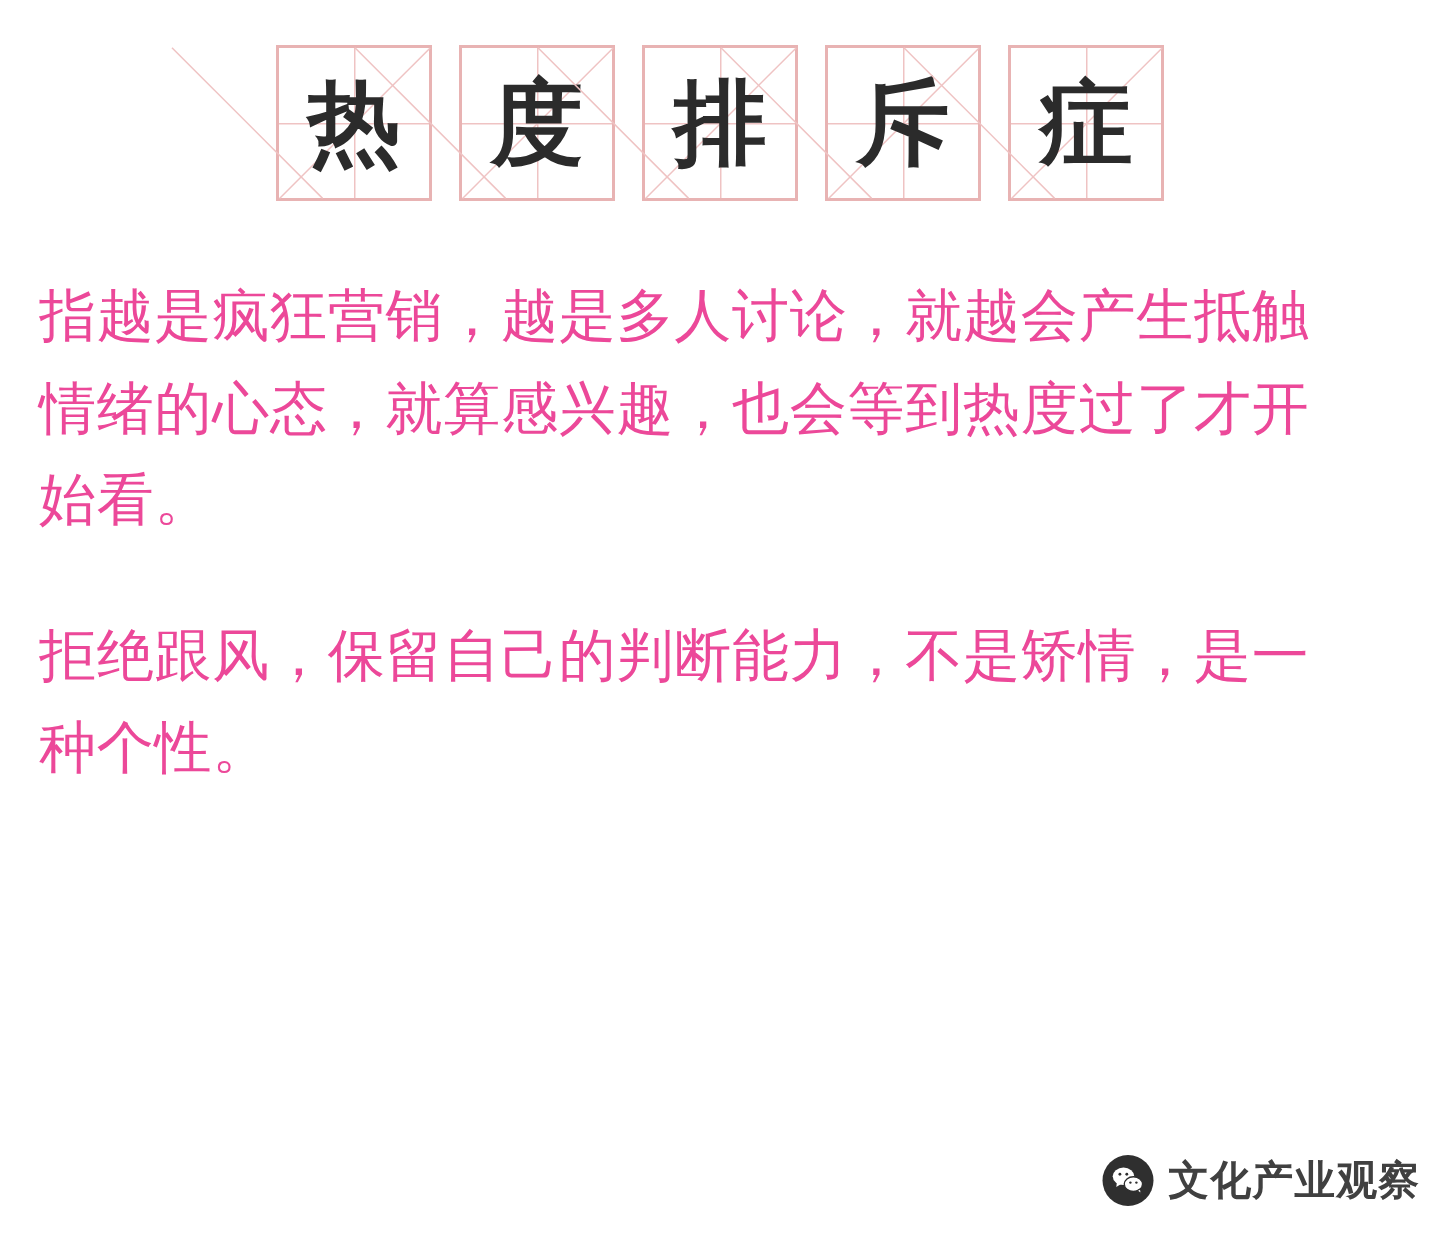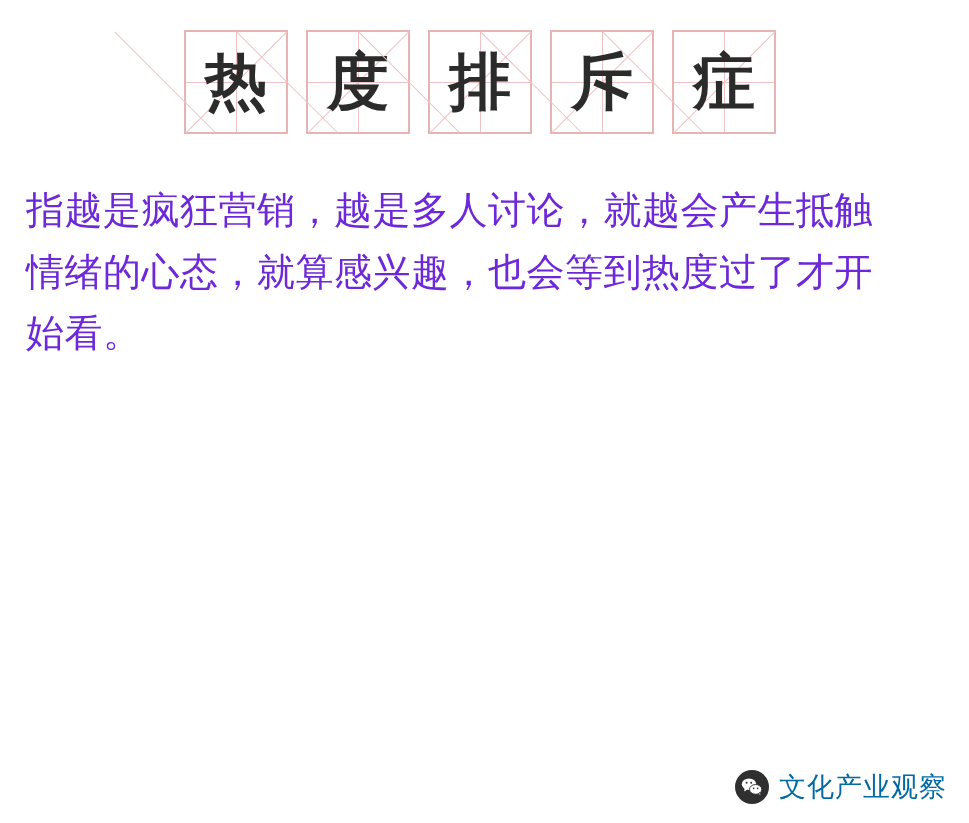--- a/index.html
+++ b/index.html
@@ -76,21 +76,21 @@
     line-height: 1;
   }
 
   
   .body-wrap {
     padding: 46px 60px 0 26px;
   }
   .para {
     font-size: 38px;
     line-height: 1.62;
-    color: #6d28d9;
+    color: #ec4899;
     letter-spacing: 0.5px;
     margin: 0 0 42px 0;
     font-family: "DejaVu Sans", "Liberation Sans", sans-serif;
     max-width: 900px;
   }
   .para:last-child { margin-bottom: 0; }
 
   
   .footer {
     position: absolute;
@@ -106,24 +106,25 @@
     border-radius: 50%;
     background: #2f2f2f;
     display: flex;
     align-items: center;
     justify-content: center;
     flex: none;
   }
   .wechat-icon svg { display: block; }
   .footer-label {
     font-size: 27px;
-    color: #0369a1;
+    color: #404040;
     font-family: "DejaVu Sans", "Liberation Sans", sans-serif;
     letter-spacing: 1px;
     white-space: nowrap;
+    font-weight: bold;
   }
 </style>
 </head>
 <body>
 
 <div class="title-row">
   <div class="grid-cell">
     <span class="g-line v"></span>
     <span class="g-line h"></span>
     <span class="g-line d1"></span>
@@ -155,20 +156,21 @@
     <span class="g-line v"></span>
     <span class="g-line h"></span>
     <span class="g-line d1"></span>
     <span class="g-line d2"></span>
     <span class="grid-char">症</span>
   </div>
 </div>
 
 <div class="body-wrap">
   <p class="para">指越是疯狂营销，越是多人讨论，就越会产生抵触情绪的心态，就算感兴趣，也会等到热度过了才开始看。</p>
+  <p class="para">拒绝跟风，保留自己的判断能力，不是矫情，是一种个性。</p>
 </div>
 
 <div class="footer">
   <span class="wechat-icon">
     <svg width="24" height="24" viewBox="0 0 24 24" aria-hidden="true">
       <ellipse cx="9" cy="9.2" rx="7.2" ry="5.8" fill="#ffffff"></ellipse>
       <polygon points="4.6,13 4.2,16.4 7.4,14.4" fill="#ffffff"></polygon>
       <circle cx="6.6" cy="7.8" r="0.95" fill="#2f2f2f"></circle>
       <circle cx="11.2" cy="7.8" r="0.95" fill="#2f2f2f"></circle>
       <ellipse cx="15.6" cy="14.4" rx="6.1" ry="4.9" fill="#ffffff" stroke="#2f2f2f" stroke-width="0.9"></ellipse>

